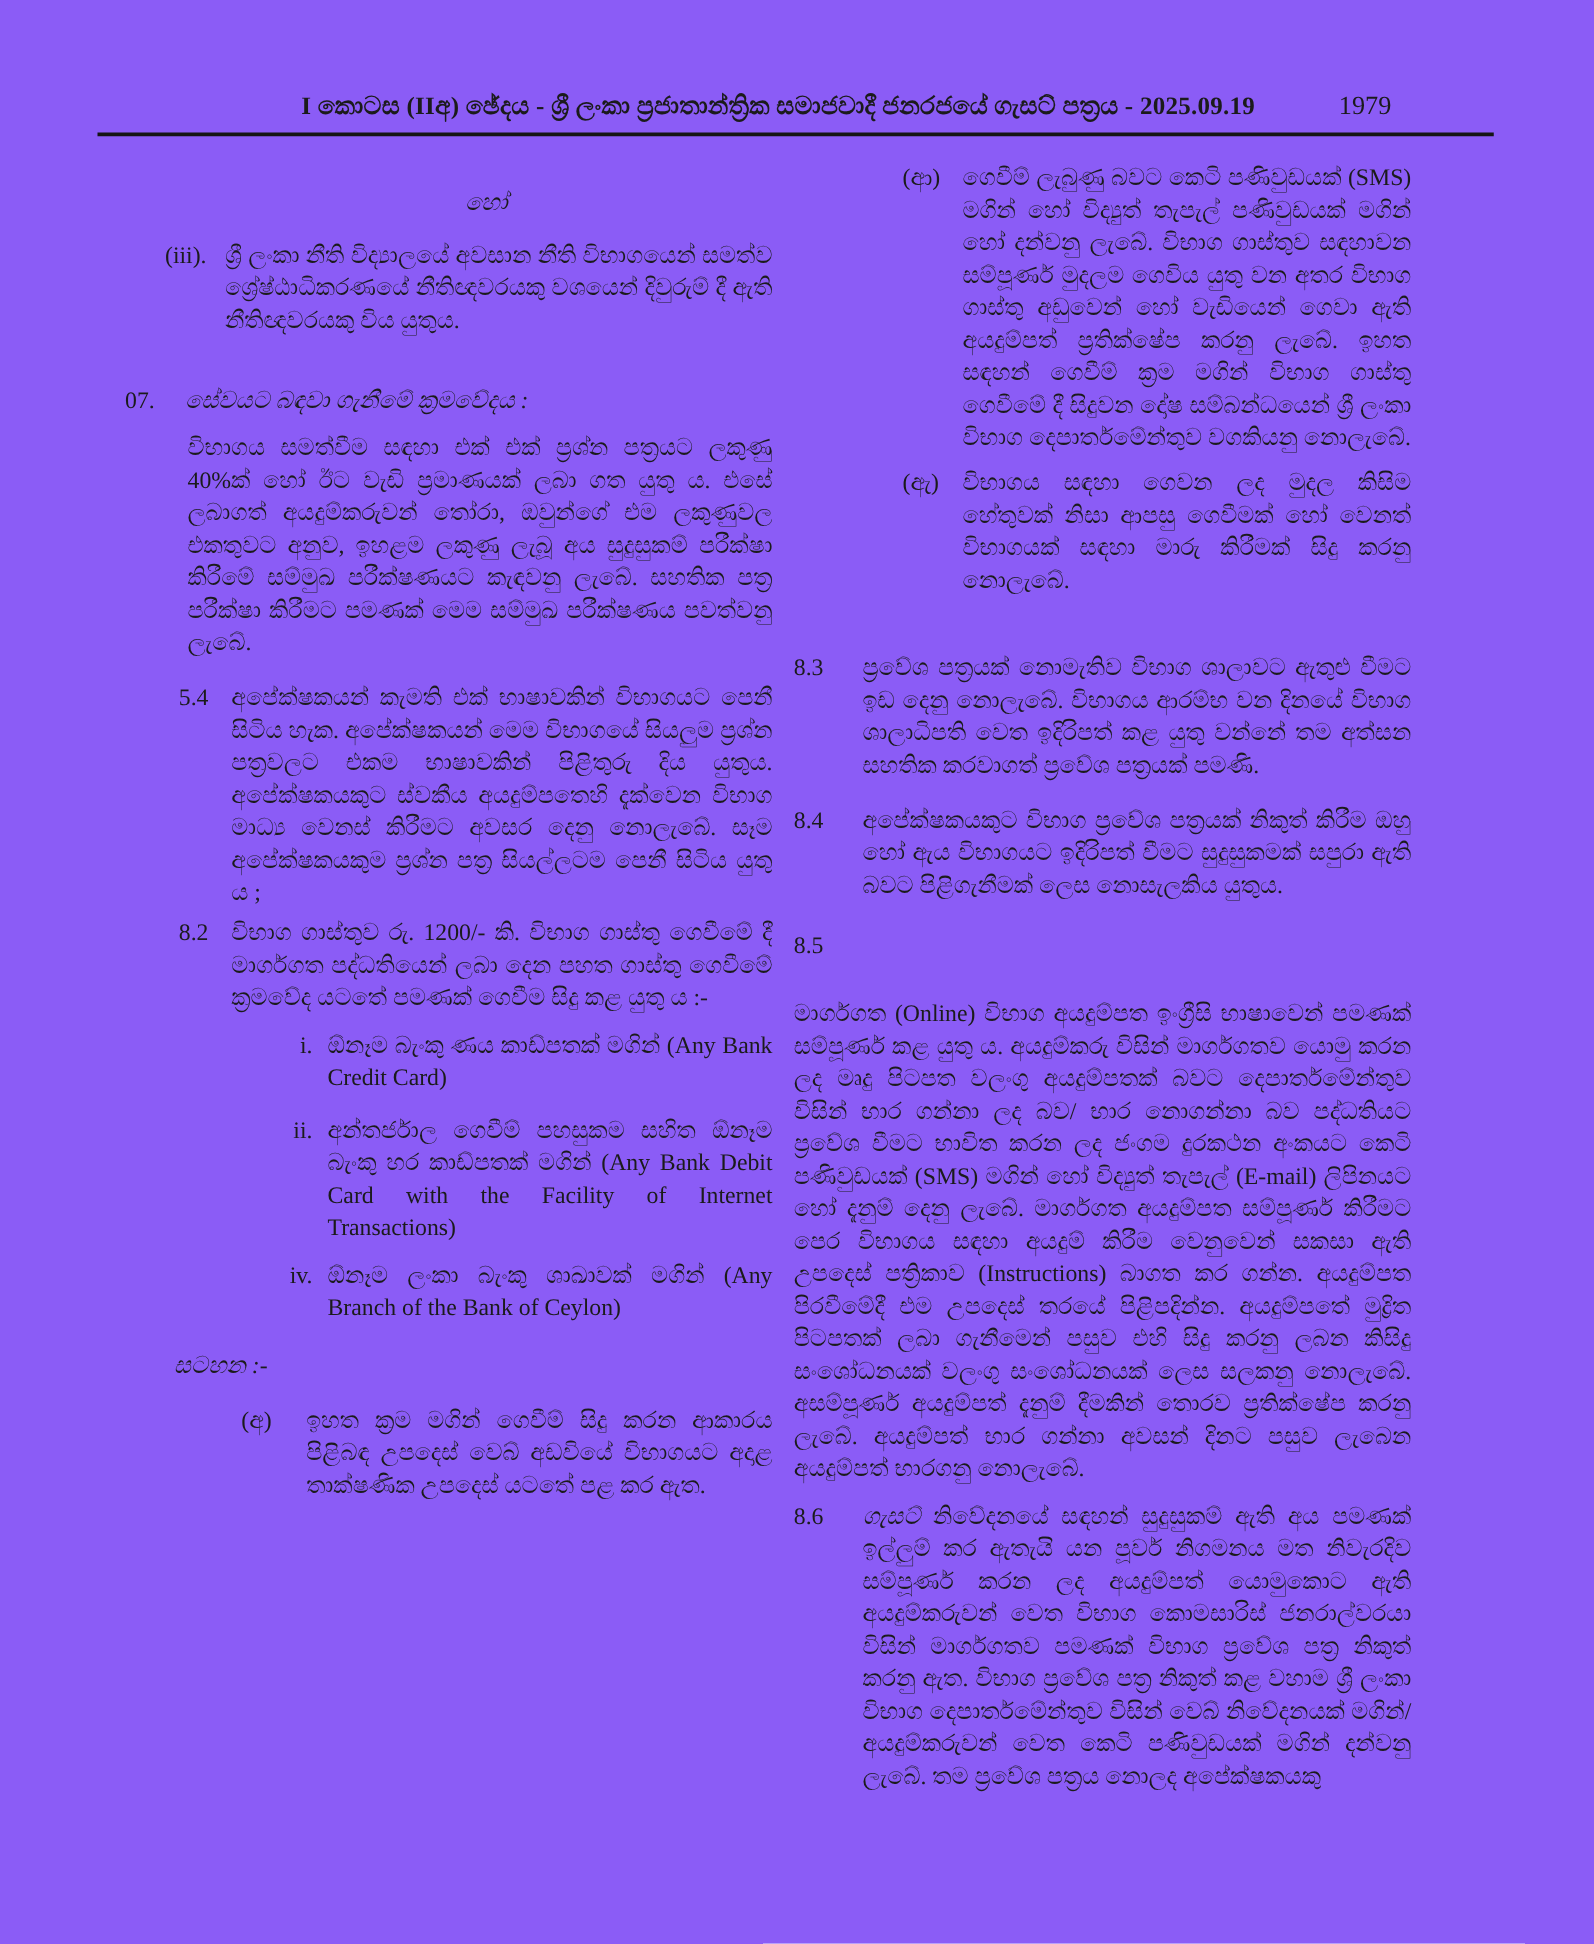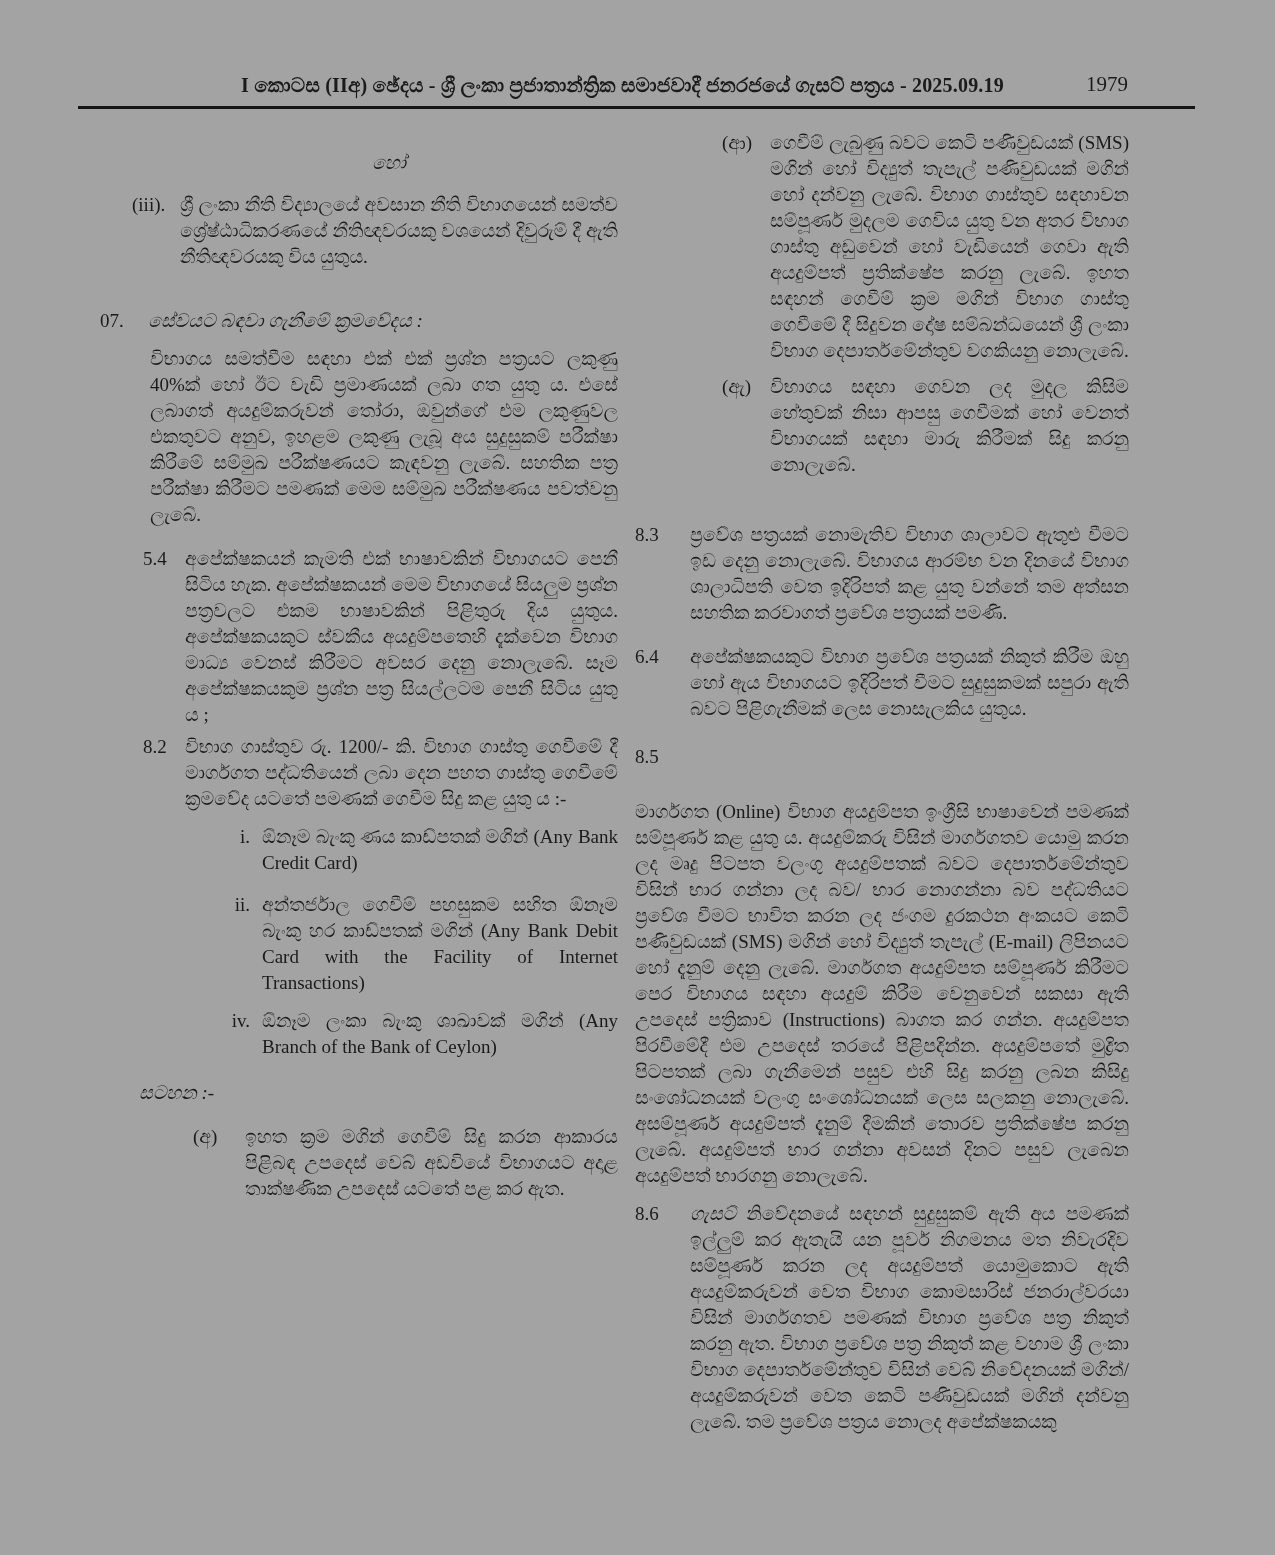--- a/index.html
+++ b/index.html
@@ -1,37 +1,37 @@
 <!DOCTYPE html>
 <html><head>
 <meta charset="utf-8">
 <style>
   html, body { margin: 0; padding: 0; background: #ffffff; }
   .page {
     position: relative;
     width: 1275px;
     height: 1555px;
-    background: #a3a3a3;
+    background: #8b5cf6;
     font-family: "Liberation Serif", serif;
     color: #1b1b1b;
     overflow: hidden;
   }
   
   .header-title {
     position: absolute;
     top: 74px; left: 140px; width: 965px;
     text-align: center;
     font-weight: bold;
     font-size: 20px;
     letter-spacing: 0.2px;
     white-space: nowrap;
   }
   .page-number {
     position: absolute;
-    top: 72px; right: 147px;
+    top: 72px; right: 162px;
     font-size: 21px;
   }
   .rule {
     position: absolute;
     top: 106px; left: 78px; width: 1117px;
     border-top: 3px solid #151515;
     height: 0;
   }
   
   .col {
@@ -153,21 +153,21 @@
       <span class="lbl w48">(ඇ)</span>
       <span class="txt">විභාගය සඳහා ගෙවන ලද මුදල කිසිම හේතුවක් නිසා ආපසු ගෙවීමක් හෝ වෙනත් විභාගයක් සඳහා මාරු කිරීමක් සිදු කරනු නොලැබේ.</span>
     </div>
 
     <div class="item mt44">
       <span class="lbl w55">8.3</span>
       <span class="txt">ප්‍රවේශ පත්‍රයක් නොමැතිව විභාග ශාලාවට ඇතුළු වීමට ඉඩ දෙනු නොලැබේ. විභාගය ආරම්භ වන දිනයේ විභාග ශාලාධිපති වෙත ඉදිරිපත් කළ යුතු වන්නේ තම අත්සන සහතික කරවාගත් ප්‍රවේශ පත්‍රයක් පමණි.</span>
     </div>
 
     <div class="item mt18">
-      <span class="lbl w55">6.4</span>
+      <span class="lbl w55">8.4</span>
       <span class="txt">අපේක්ෂකයකුට විභාග ප්‍රවේශ පත්‍රයක් නිකුත් කිරීම ඔහු හෝ ඇය විභාගයට ඉදිරිපත් වීමට සුදුසුකමක් සපුරා ඇති බවට පිළිගැනීමක් ලෙස නොසැලකිය යුතුය.</span>
     </div>
 
     <div class="item mt22">
       <span class="lbl w55">8.5</span>
       <span class="txt">මාර්ගගත (Online) විභාග අයදුම්පත ඉංග්‍රීසි භාෂාවෙන් පමණක් සම්පූර්ණ කළ යුතු ය. අයදුම්කරු විසින් මාර්ගගතව යොමු කරන ලද මෘදු පිටපත වලංගු අයදුම්පතක් බවට දෙපාර්තමේන්තුව විසින් භාර ගන්නා ලද බව/ භාර නොගන්නා බව පද්ධතියට ප්‍රවේශ වීමට භාවිත කරන ලද ජංගම දුරකථන අංකයට කෙටි පණිවුඩයක් (SMS) මගින් හෝ විද්‍යුත් තැපැල් (E-mail) ලිපිනයට හෝ දැනුම් දෙනු ලැබේ. මාර්ගගත අයදුම්පත සම්පූර්ණ කිරීමට පෙර විභාගය සඳහා අයදුම් කිරීම වෙනුවෙන් සකසා ඇති උපදෙස් පත්‍රිකාව (Instructions) බාගත කර ගන්න. අයදුම්පත පිරවීමේදී එම උපදෙස් තරයේ පිළිපදින්න. අයදුම්පතේ මුද්‍රිත පිටපතක් ලබා ගැනීමෙන් පසුව එහි සිදු කරනු ලබන කිසිදු සංශෝධනයක් වලංගු සංශෝධනයක් ලෙස සලකනු නොලැබේ. අසම්පූර්ණ අයදුම්පත් දැනුම් දීමකින් තොරව ප්‍රතික්ෂේප කරනු ලැබේ. අයදුම්පත් භාර ගන්නා අවසන් දිනට පසුව ලැබෙන අයදුම්පත් භාරගනු නොලැබේ.</span>
     </div>
 
     <div class="item mt12">
       <span class="lbl w55">8.6</span>

